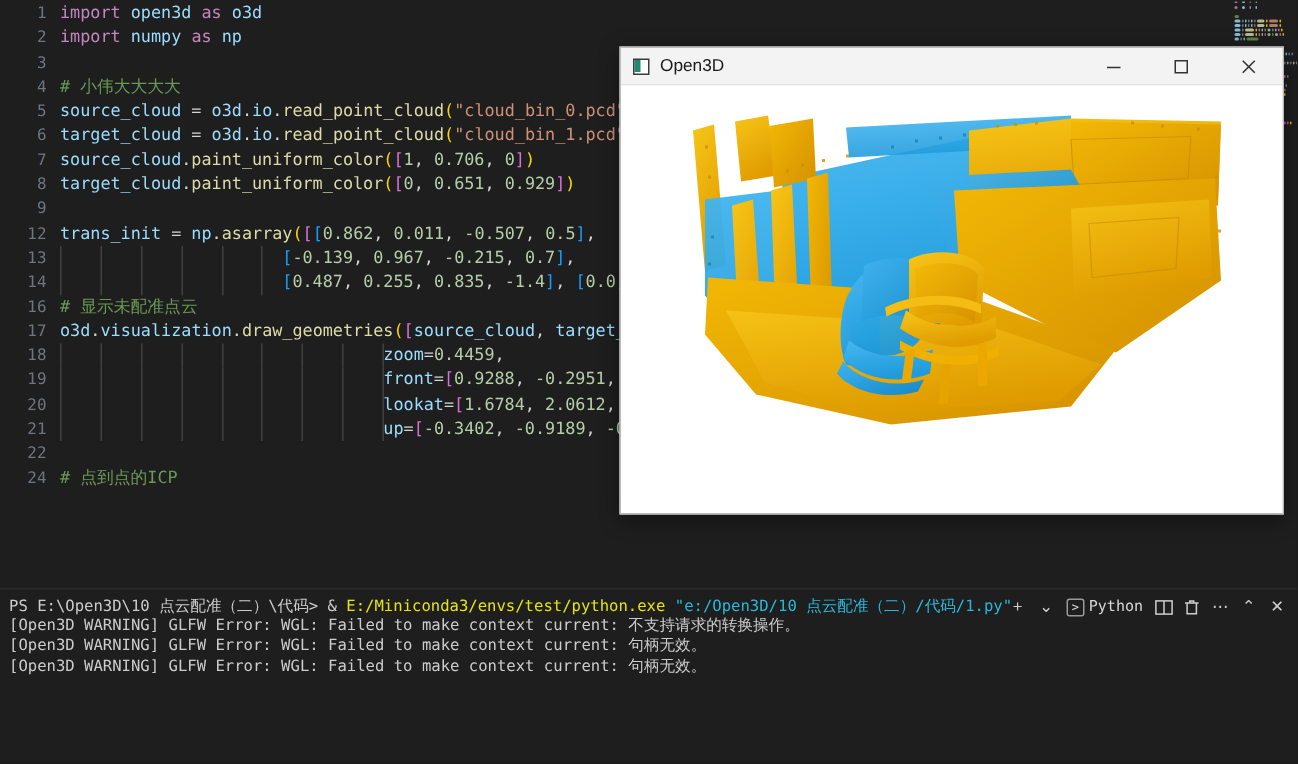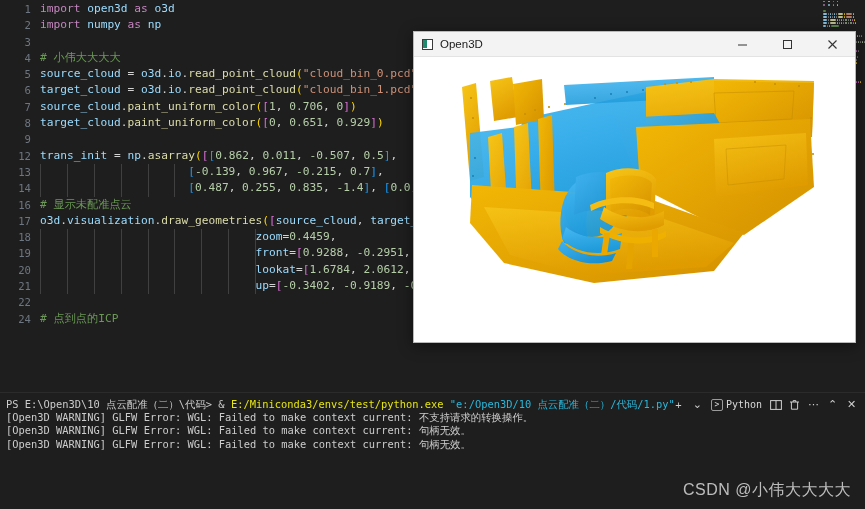--- a/index.html
+++ b/index.html
@@ -660,14 +660,13 @@
           <path d="M1 3 h9 M2.4 3 v7.2 h6.2 V3 M4.2 3 V1.6 h2.6 V3" fill="none" stroke="#cfcfcf" stroke-width="1"></path>
         </svg>
       </div>
       <div class="pact">⋯</div>
       <div class="pact">⌃</div>
       <div class="pact">✕</div>
     </div>
     <div id="term-body"><div class="tline"><span class="t-white">PS E:\Open3D\10 点云配准（二）\代码&gt; &amp; </span><span class="t-yellow">E:/Miniconda3/envs/test/python.exe</span><span class="t-white"> </span><span class="t-cyan">"e:/Open3D/10 点云配准（二）/代码/1.py"</span></div><div class="tline"><span class="t-white">[Open3D WARNING] GLFW Error: WGL: Failed to make context current: 不支持请求的转换操作。</span></div><div class="tline"><span class="t-white">[Open3D WARNING] GLFW Error: WGL: Failed to make context current: 句柄无效。</span></div><div class="tline"><span class="t-white">[Open3D WARNING] GLFW Error: WGL: Failed to make context current: 句柄无效。</span></div></div>
   </div>
 
-  <div id="watermark">CSDN @小伟大大大大</div>
 </div>
 
 </body></html>

